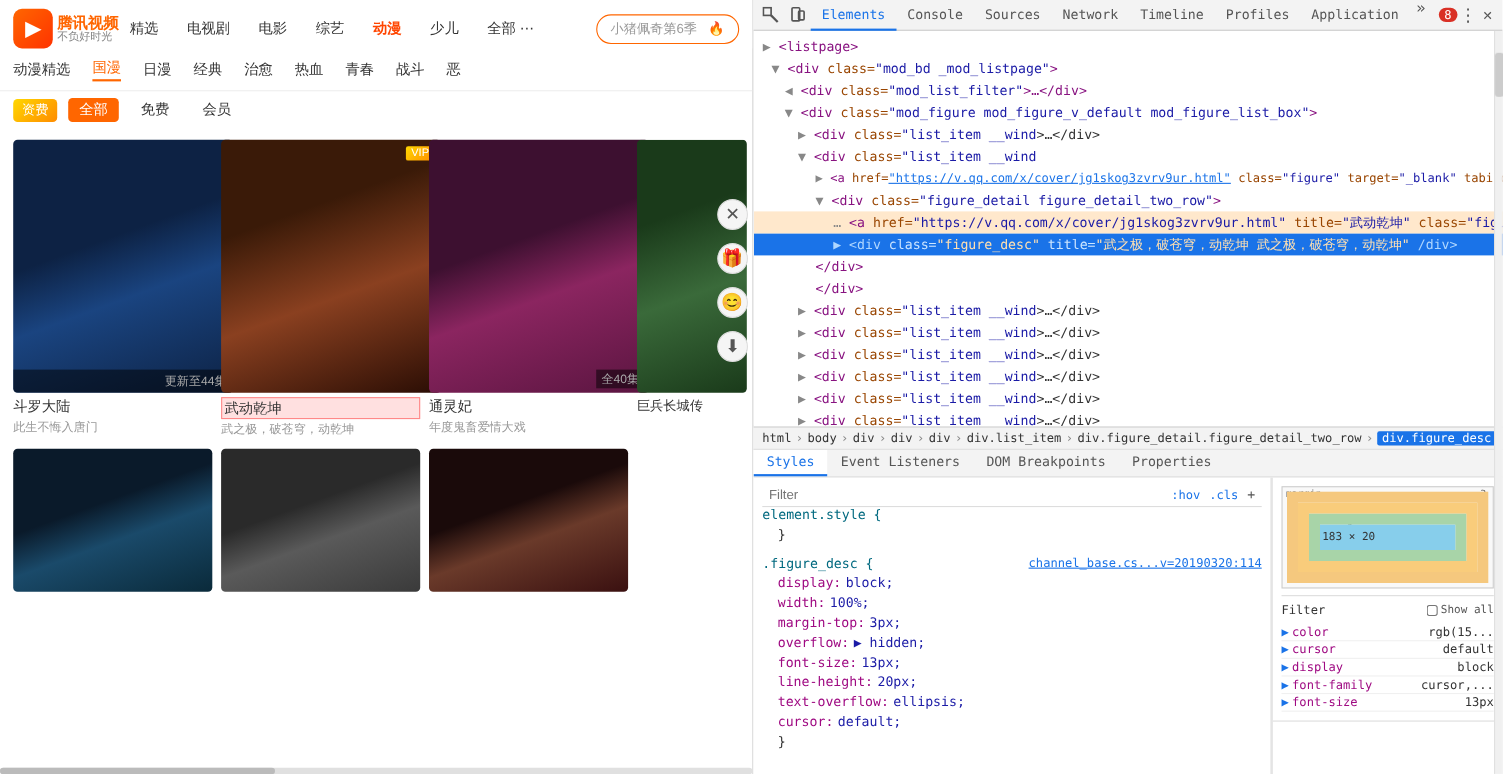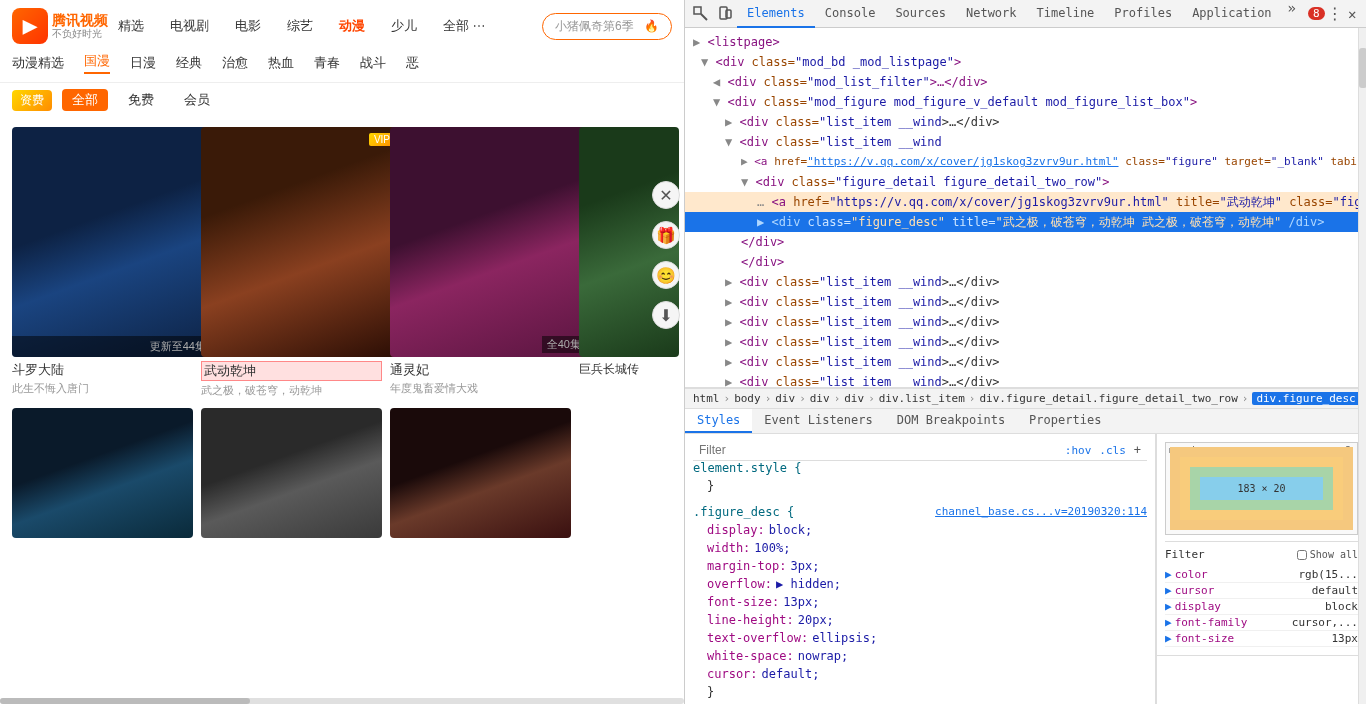--- a/index.html
+++ b/index.html
@@ -546,24 +546,20 @@
           </div>
           <div class="css-prop">
             <span class="css-prop-name">line-height:</span>
               <span class="css-prop-val">20px;</span>
           </div>
           <div class="css-prop">
             <span class="css-prop-name">text-overflow:</span>
               <span class="css-prop-val">ellipsis;</span>
           </div>
           <div class="css-prop">
-            <span class="css-prop-name">white-space:</span>
-              <span class="css-prop-val">nowrap;</span>
-          </div>
-          <div class="css-prop">
             <span class="css-prop-name">cursor:</span>
               <span class="css-prop-val">default;</span>
           </div>
           <div class="css-prop">
               <span class="css-brace">}</span>
             </div>
         </div>
 
       </div>
 
@@ -577,21 +573,21 @@
 
             <div style="border:10px solid #f5c87e; position:relative;">
               <span style="font-size:9px; color:#555; position:absolute; top:1px; left:2px;">border</span>
               <span style="font-size:9px; color:#555; position:absolute; top:1px; right:3px;">–</span>
 
               <div style="border:10px solid #f9cc7b; position:relative;">
                 <span style="font-size:9px; color:#555; position:absolute; top:1px; left:2px;">padding-</span>
 
                 <div style="border:10px solid #a8d4a8; position:relative;">
 
-                  <div style="background:#87ceeb; text-align:center; padding:6px 2px; font-size:10px; color:#333;">183 × 20</div>
+                  <div style="background:#87ceeb; padding:6px 2px; font-size:10px; color:#333;">183 × 20</div>
                 </div>
               </div>
             </div>
           </div>
 
           <div style="margin-top:6px; border-top:1px solid #ddd; padding-top:6px;">
 
             <div style="display:flex; align-items:center; gap:4px; margin-bottom:6px;">
               <span style="font-size:11px; color:#333;">Filter</span>
               <div style="margin-left:auto; display:flex; align-items:flex-end; gap:3px;">

